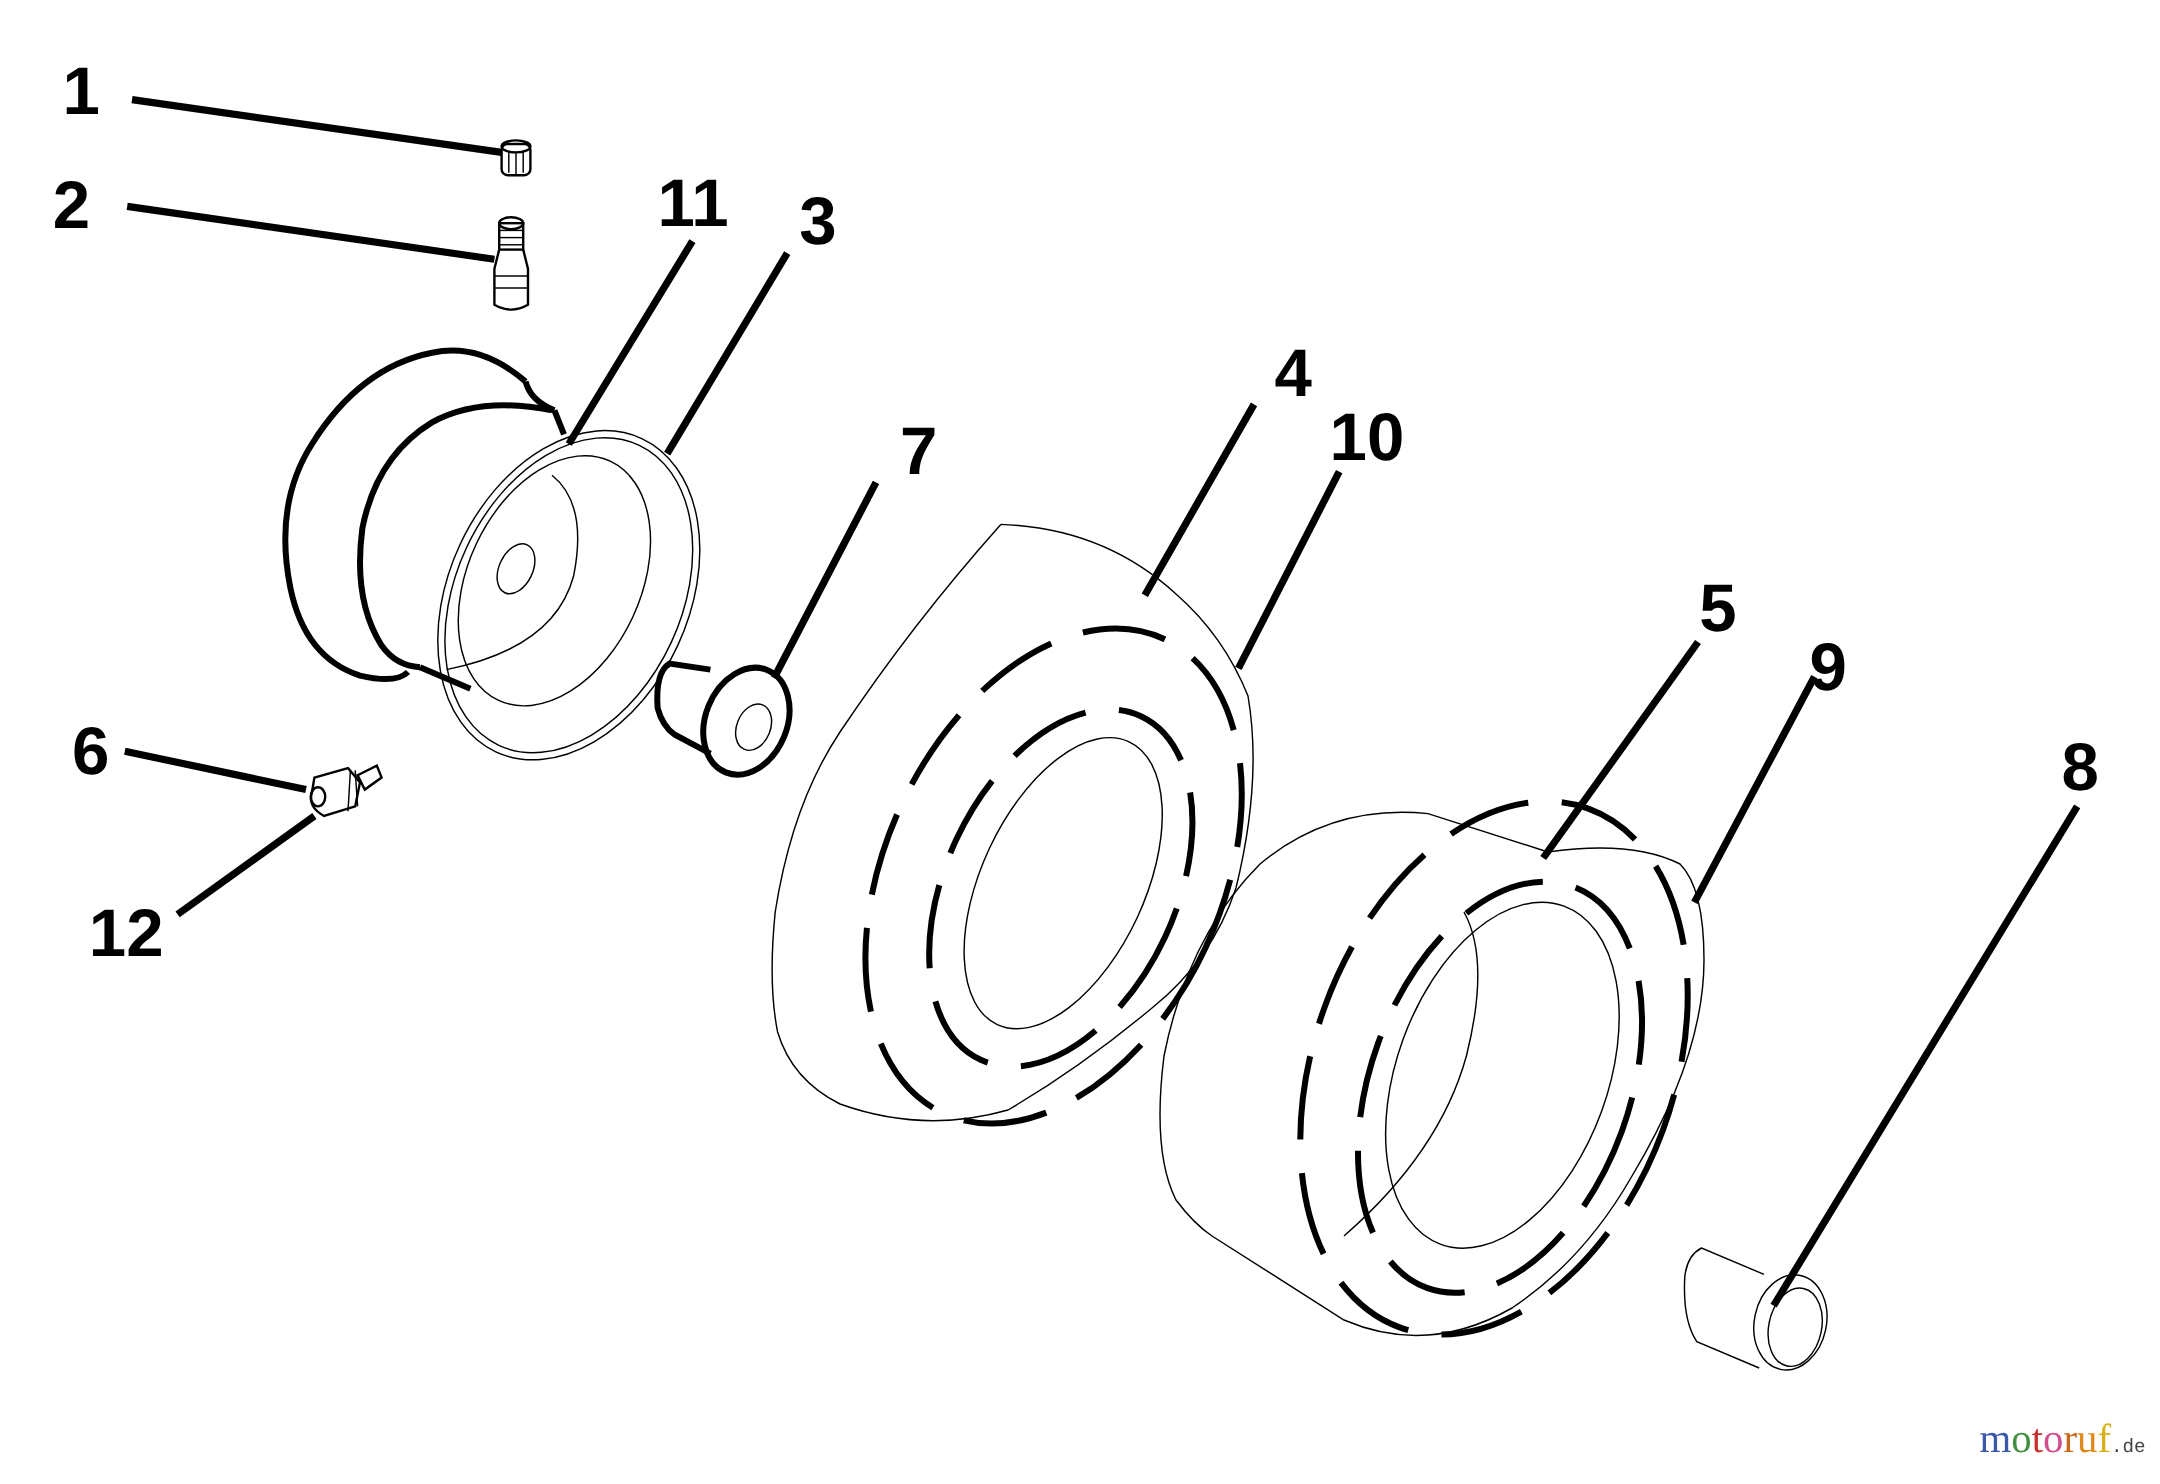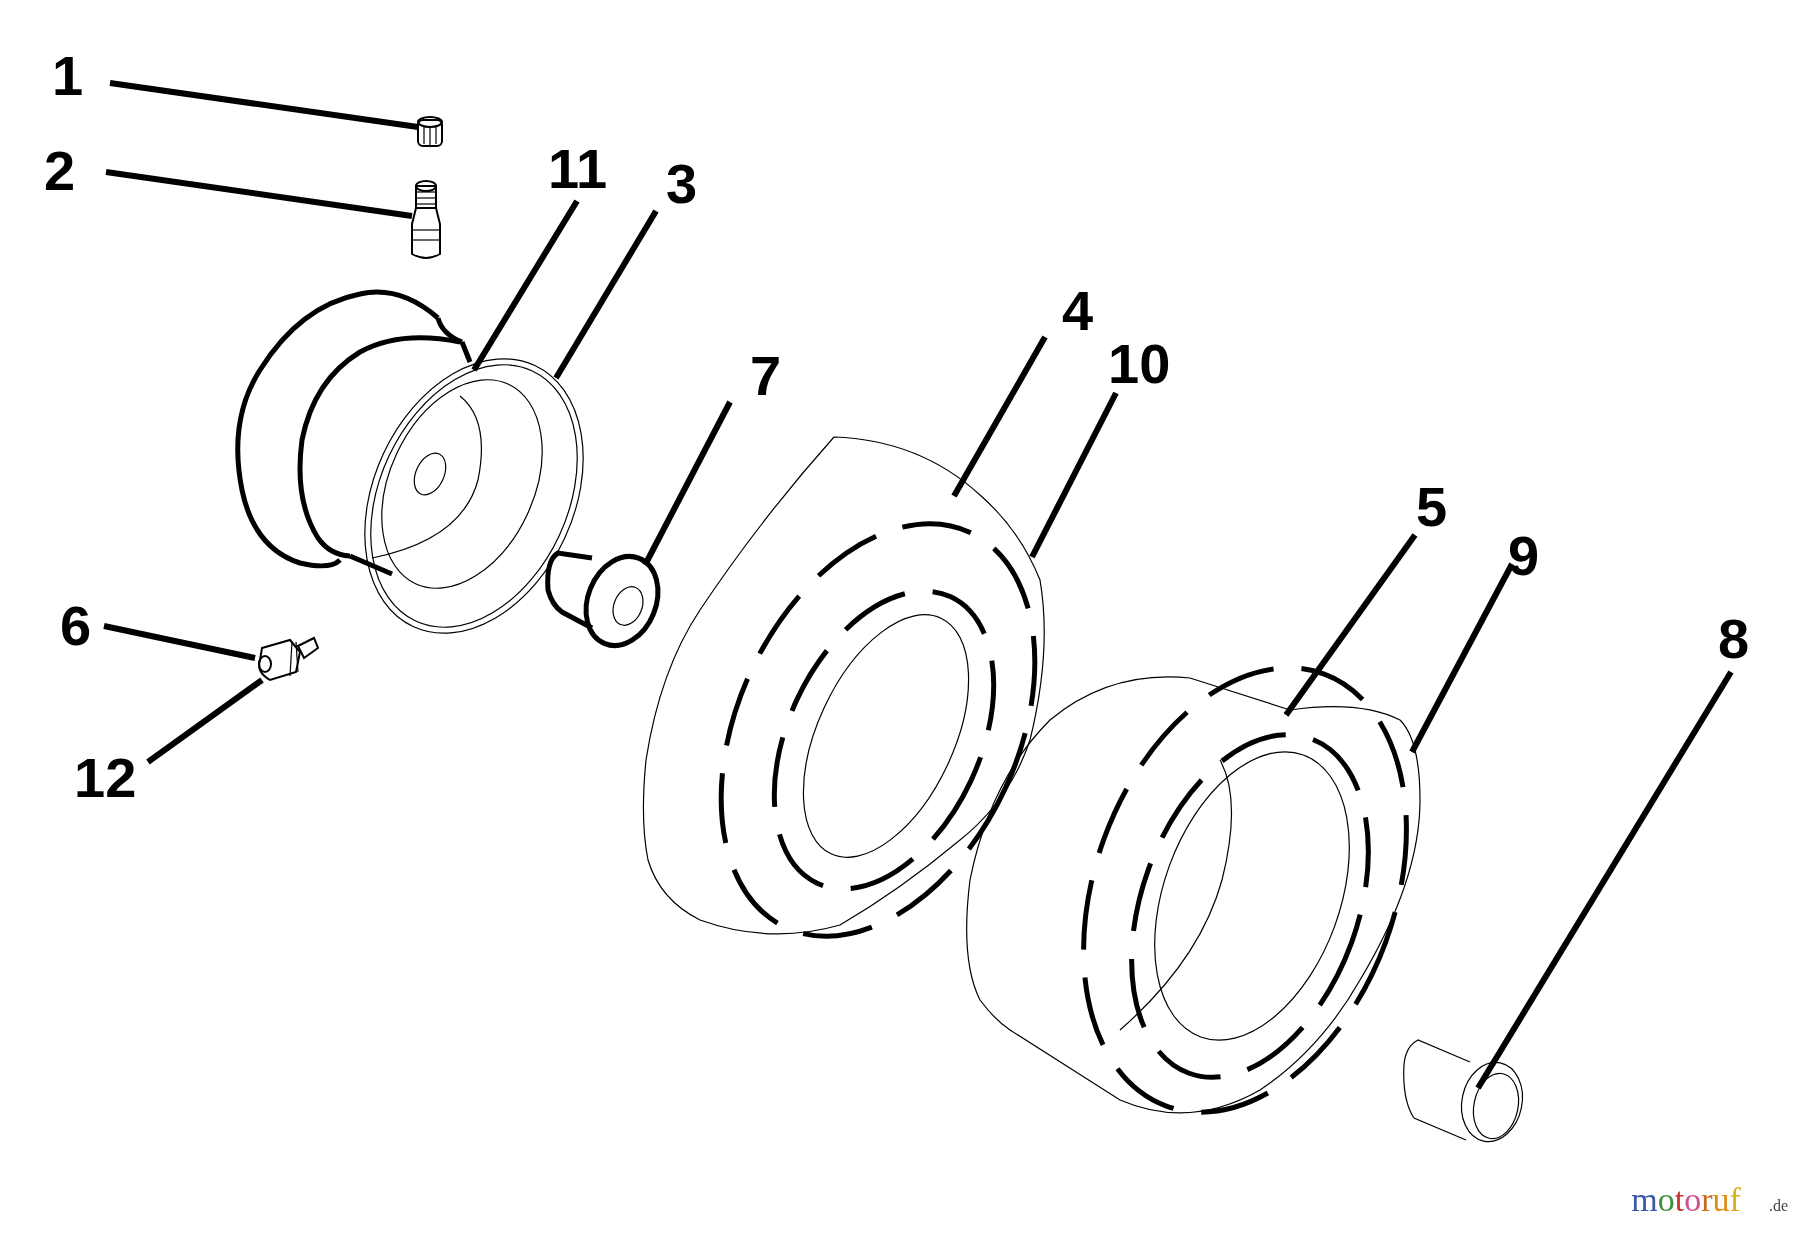--- a/index.html
+++ b/index.html
@@ -6,21 +6,21 @@
   body { width: 1800px; height: 1237px; position: relative; overflow: hidden; font-family: "Liberation Sans", sans-serif; }
   #diagram { position: absolute; left: 0; top: 0; width: 1800px; height: 1237px; }
   .callout { font-family: "Liberation Sans", sans-serif; font-weight: bold; font-size: 56px; fill: #000; }
   .leader { stroke: #000; stroke-width: 6; stroke-linecap: butt; fill: none; }
   .thick { stroke: #000; stroke-width: 5; fill: none; }
   .thin { stroke: #000; stroke-width: 1.2; fill: none; }
   .med { stroke: #000; stroke-width: 2; fill: none; }
   .dash { stroke: #000; stroke-width: 5; fill: none; stroke-dasharray: 70 28; }
   .watermark { position: absolute; right: 12px; bottom: 18px; font-family: "Liberation Serif", serif; font-size: 34px; letter-spacing: 0; }
   .watermark span { display: inline-block; }
-  .watermark .tld { font-family: Liberation Serif, serif; font-size: 16px; color: #444; margin-left: 28px; }
+  .watermark .tld { font-family: Liberation Mono, monospace; font-size: 16px; color: #444; }
 </style>
 </head>
 <body>
 
 <svg id="diagram" viewBox="0 0 1800 1237" xmlns="http://www.w3.org/2000/svg">
 
   <text class="callout" x="52" y="95">1</text>
   <text class="callout" x="44" y="190">2</text>
   <text class="callout" x="548" y="188">11</text>
   <text class="callout" x="666" y="203">3</text>

